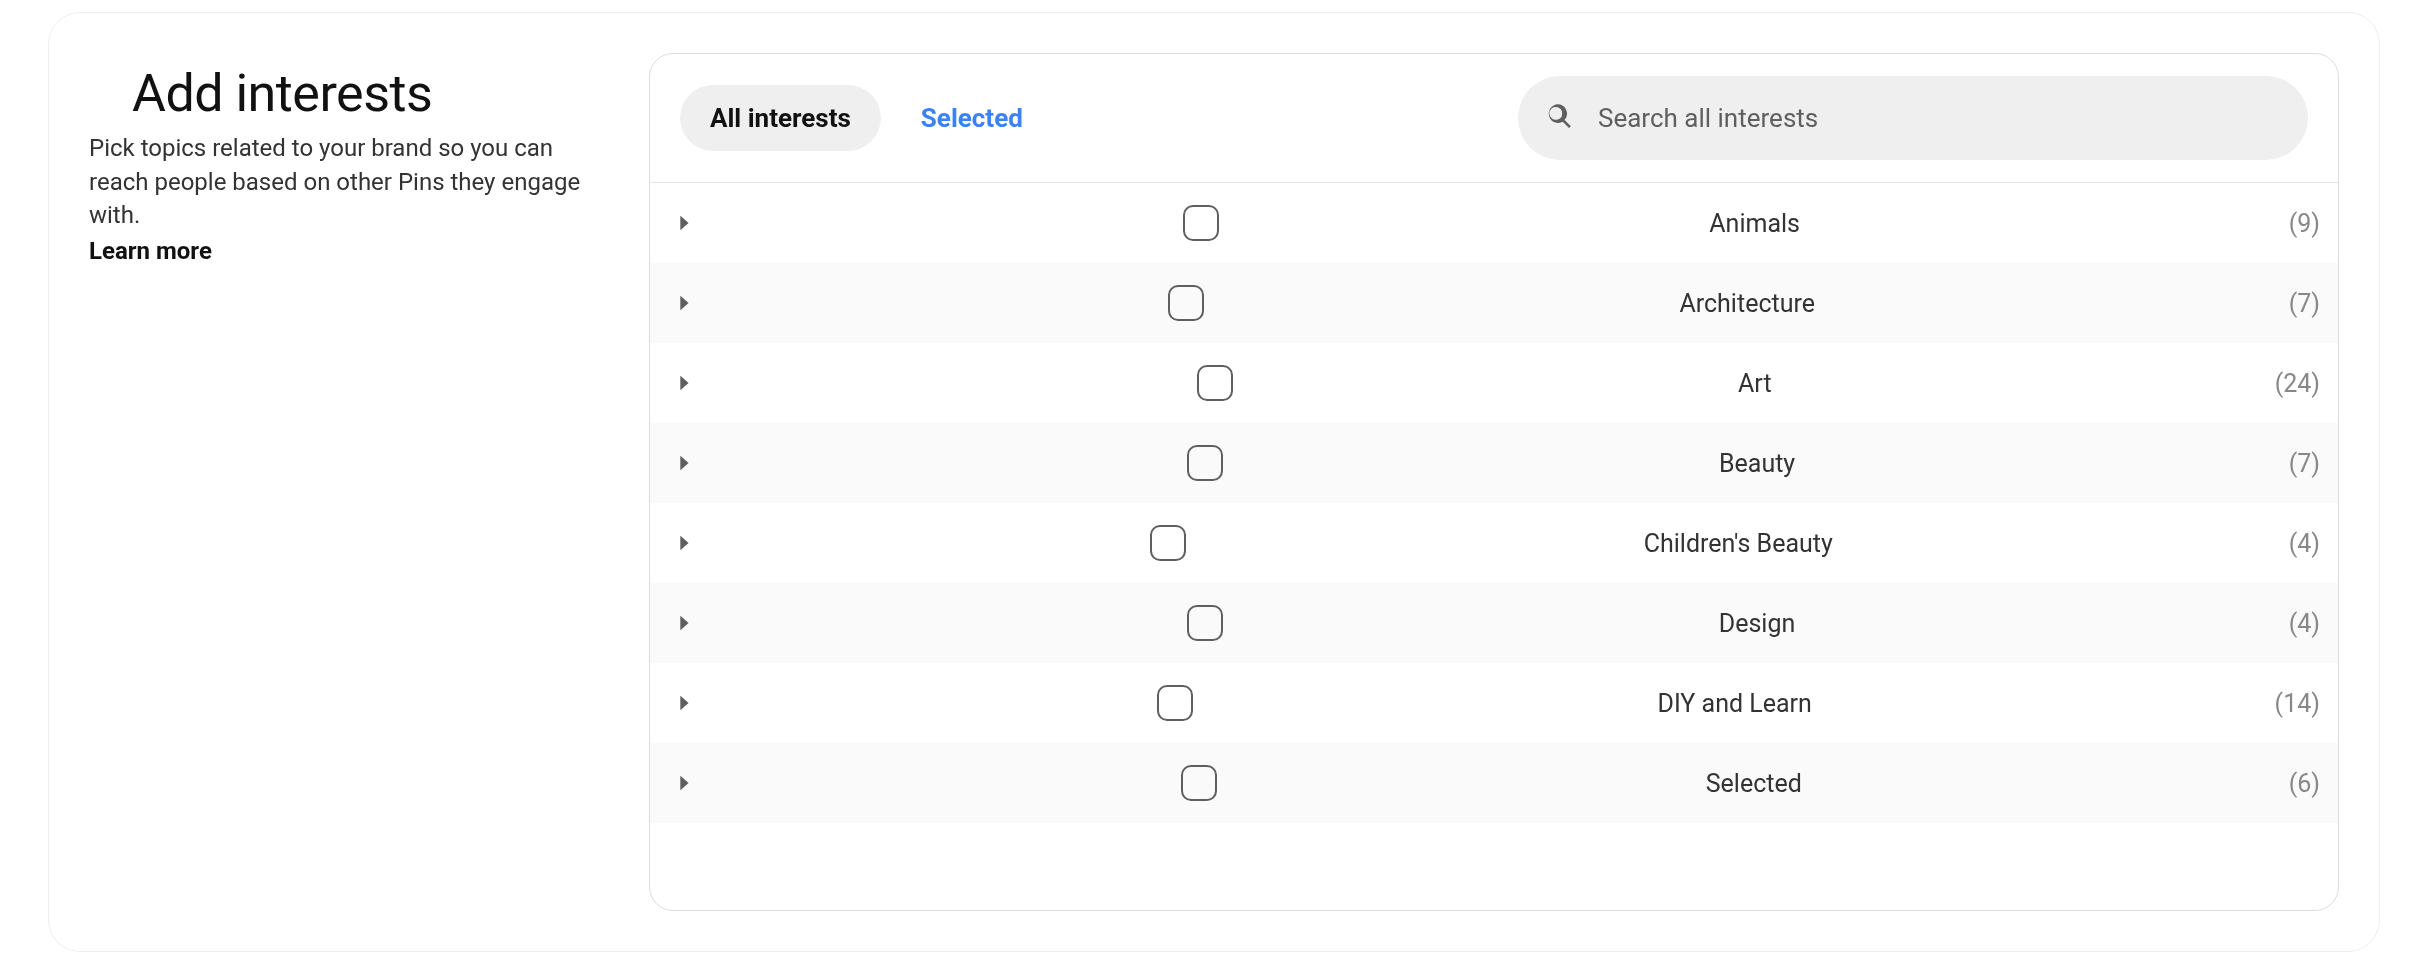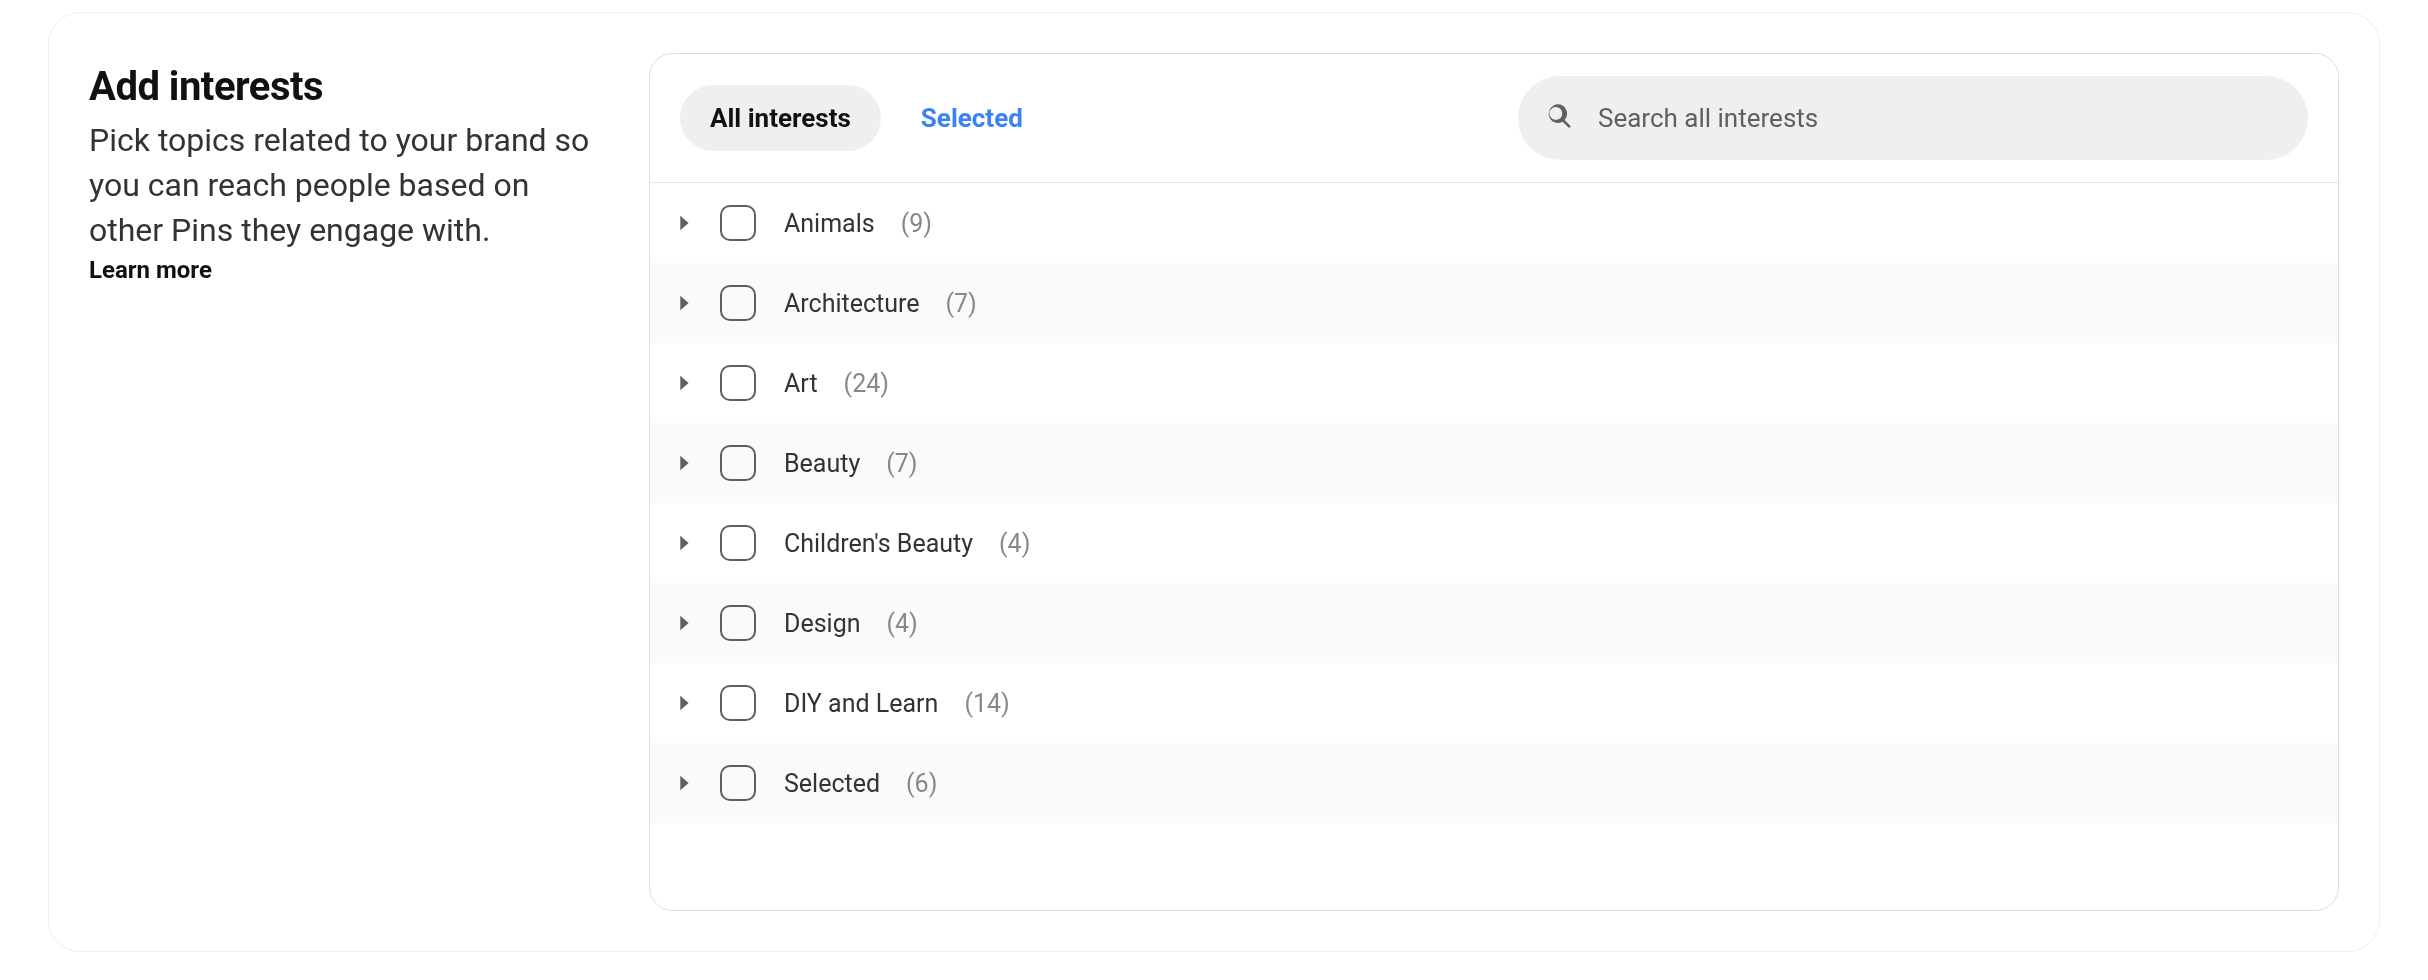--- a/index.html
+++ b/index.html
@@ -20,28 +20,29 @@
       gap: 40px;
       height: 940px;
       overflow: hidden;
     }
     .sidebar {
       width: 520px;
       flex-shrink: 0;
       padding-top: 10px;
     }
     .sidebar h1 {
-      font-size: 40px;
-      font-weight: 700;
+      font-size: 52px;
+      font-weight: 400;
       color: #111;
       margin-bottom: 8px;
       letter-spacing: -0.5px;
+      margin-left: 43px;
     }
     .sidebar-desc {
-      font-size: 32px;
+      font-size: 24px;
       line-height: 1.4;
       color: #333;
       margin-bottom: 4px;
     }
     .learn-more {
       font-size: 24px;
       font-weight: 700;
       color: #111;
       cursor: pointer;
     }
@@ -106,20 +107,21 @@
     }
     .interest-list {
       flex: 1;
       overflow-y: hidden;
     }
     .interest-row {
       display: flex;
       align-items: center;
       padding: 22px 18px;
       gap: 20px;
+      justify-content: space-between;
     }
     .interest-row:nth-child(even) {
       background: #fafafa;
     }
     .chevron {
       width: 32px;
       height: 32px;
       display: flex;
       align-items: center;
       justify-content: center;

